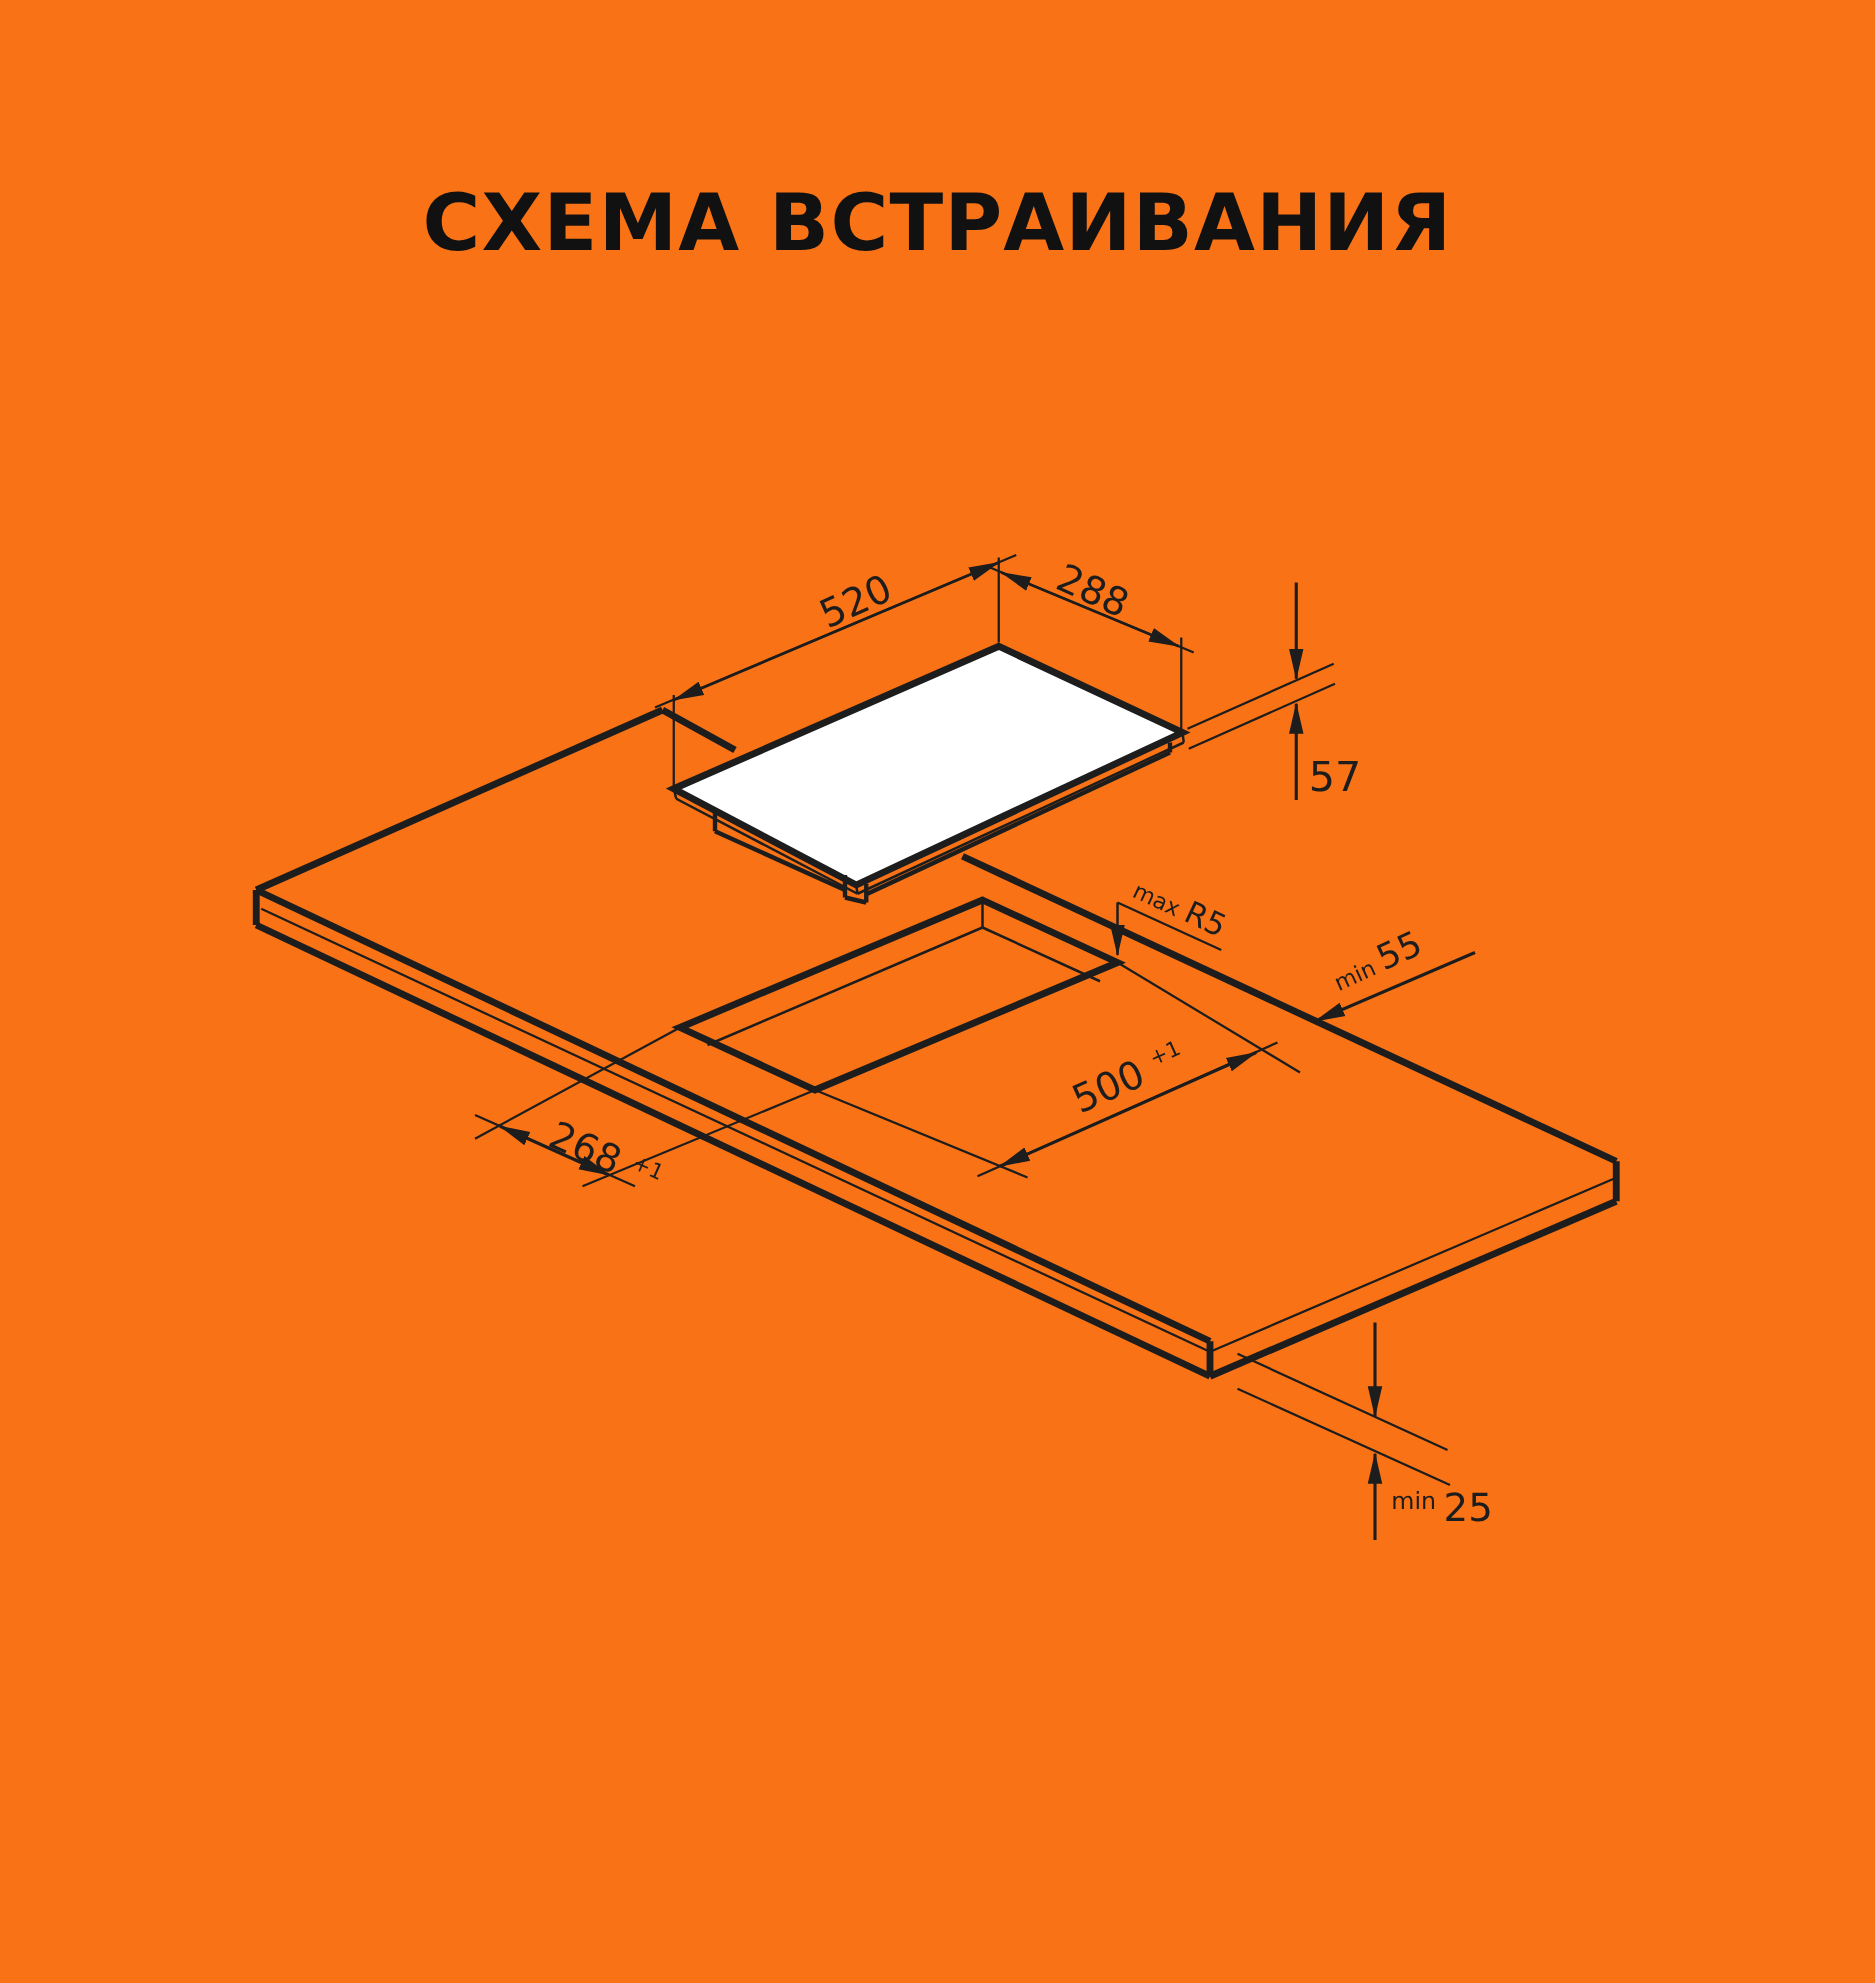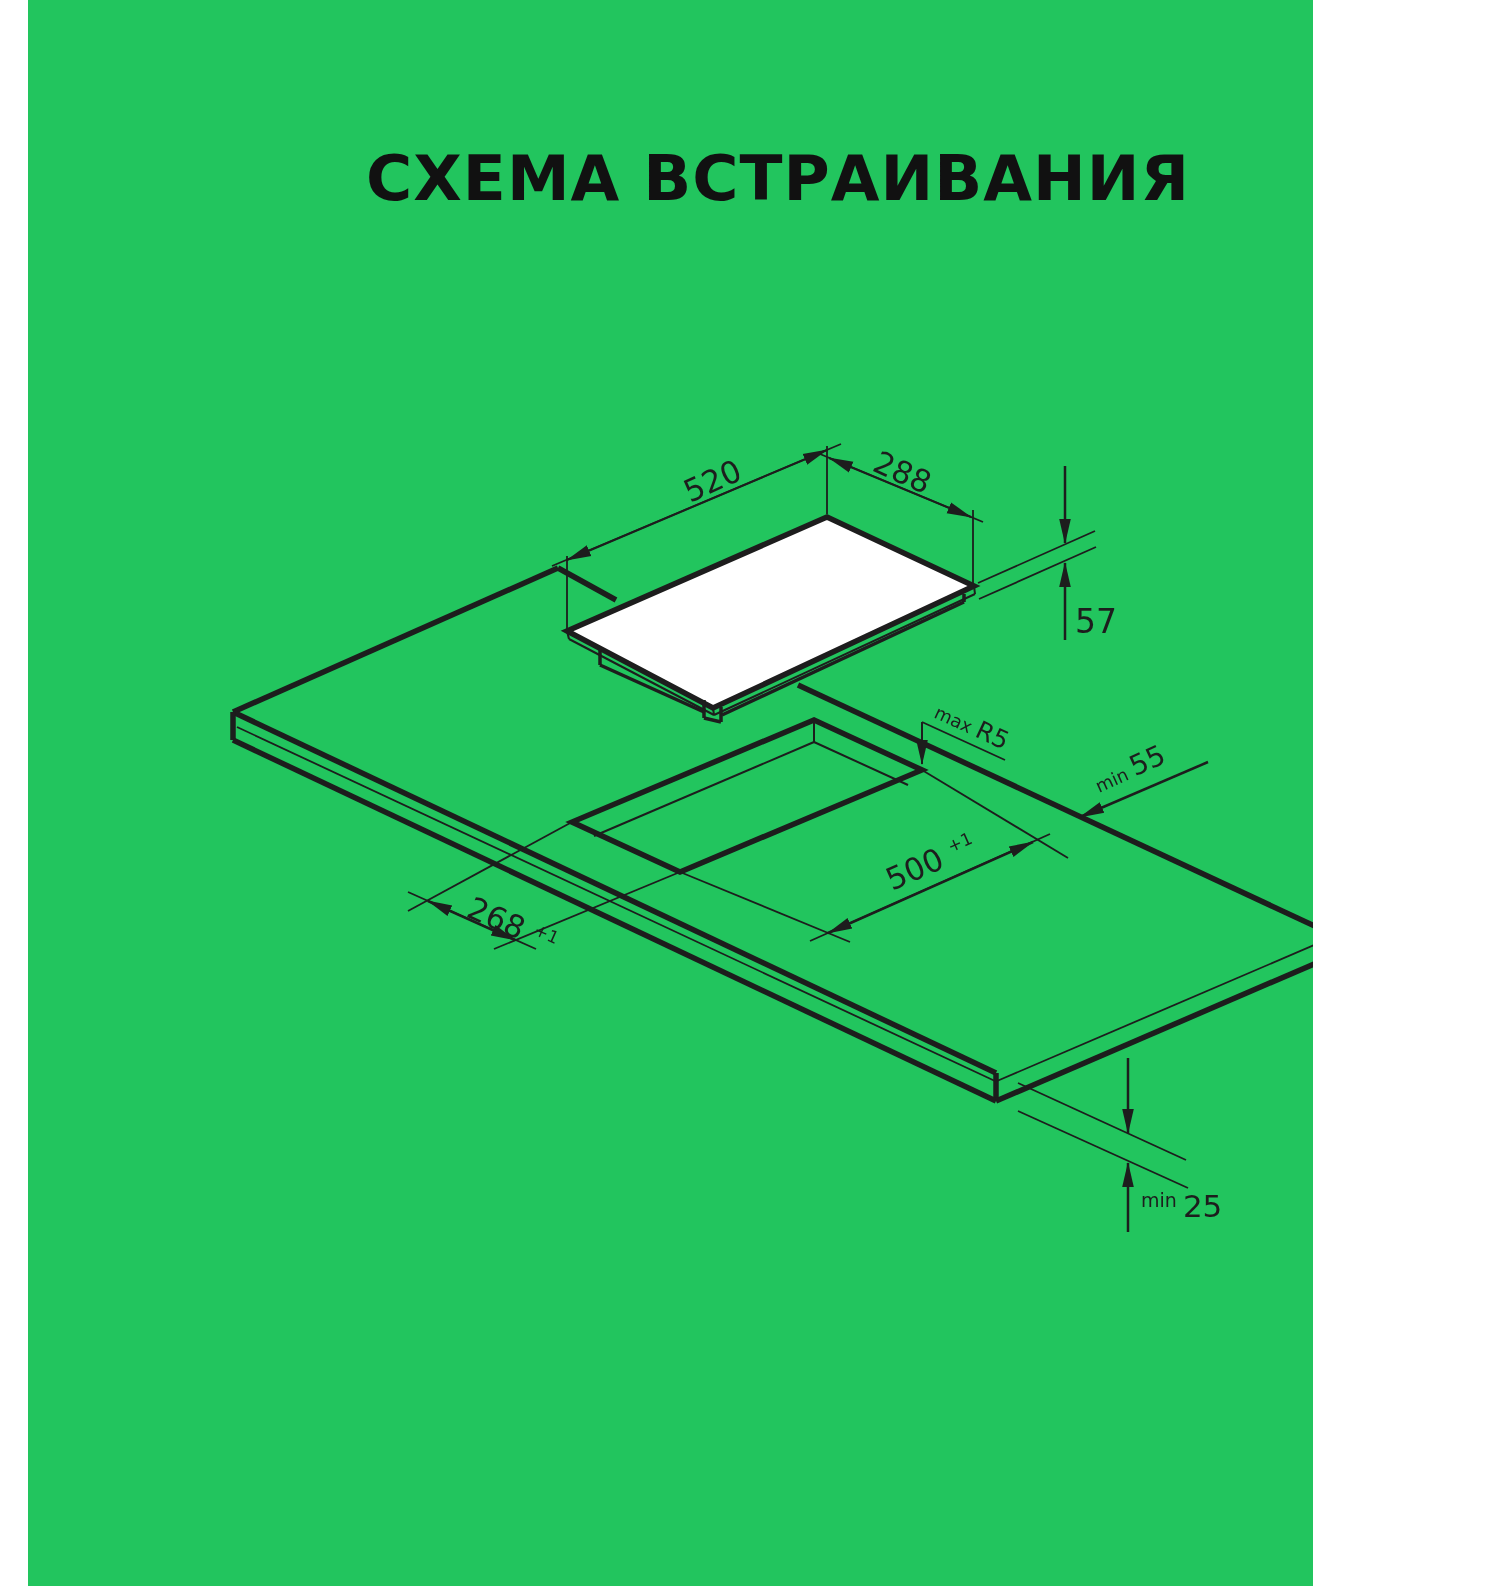--- a/index.html
+++ b/index.html
@@ -5,25 +5,24 @@
   html, body {
     margin: 0;
     padding: 0;
     background: #ffffff;
     width: 1500px;
     height: 1586px;
     font-family: "DejaVu Sans", "Liberation Sans", sans-serif;
   }
   .stage {
     position: relative;
-    width: 1285px;
+    width: 1500px;
     height: 1586px;
-    background: #22c55e;
+    background: #f97316;
     overflow: hidden;
-    margin-left: 28px;
   }
   svg { display: block; }
   .title-text {
     font-family: "DejaVu Sans", "Liberation Sans", sans-serif;
     font-weight: 800;
     letter-spacing: 1px;
   }
   .dim-label {
     font-family: "DejaVu Sans", "Liberation Sans", sans-serif;
     fill: #1d1d1d;

